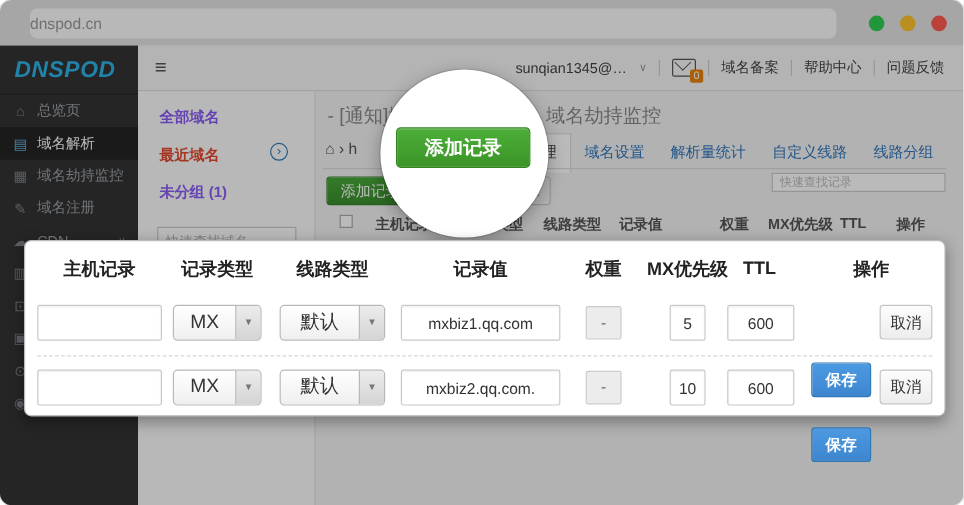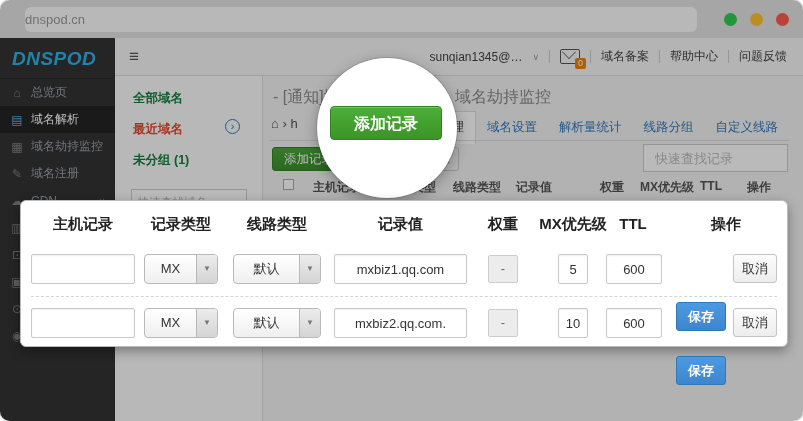--- a/index.html
+++ b/index.html
@@ -36,21 +36,21 @@
   .mail { position:relative; width:20px; height:15px; border:1.5px solid #555; border-radius:2px; }
   .mail:before { content:""; position:absolute; left:1px; top:0; width:13px; height:13px;
                  border-right:1.5px solid #555; border-bottom:1.5px solid #555;
                  transform:translateY(-5px) rotate(45deg) scale(.7); }
   .mail-badge { position:absolute; right:-7px; bottom:-6px; background:#e8840c; color:#fff;
                 font-size:9px; line-height:11px; padding:0 3px; border-radius:2px; }
 
   
   .dpanel { position:absolute; left:115px; top:76px; width:148px; height:345px; background:#fcfcfc;
             border-right:1px solid #ddd; }
-  .dp-item { position:relative; margin:14px 0 0 18px; font-size:12.5px; font-weight:bold; color:#15803d; }
+  .dp-item { position:relative; margin:14px 0 0 18px; font-size:12.5px; font-weight:bold; color:#8b5cf6; }
   .dp-item.red { color:#e4492f; }
   .dp-chev { position:absolute; right:22px; top:-2px; width:15px; height:15px; border:1px solid #2b7bb9;
              border-radius:50%; color:#2b7bb9; font-size:11px; line-height:13px; text-align:center; font-weight:normal; }
   .dp-search { margin:20px 0 0 16px; width:116px; height:25px; border:1px solid #ccc; background:#fff;
                font-size:11.5px; color:#666; padding:0 6px; }
   .dp-search::placeholder { color:#b5b5b5; }
 
   
   .content { position:absolute; left:263px; top:76px; width:540px; height:345px; background:#f4f4f4; }
   .notice { position:absolute; top:11px; font-size:16px; color:#8a8a8a; }
@@ -59,22 +59,22 @@
   .tabs { position:absolute; right:14px; top:35px; display:flex; align-items:flex-end; }
   .tab { font-size:12.5px; color:#3278bd; padding:7px 11px 8px; cursor:pointer; }
   .tab.active { background:#fff; border:1px solid #ddd; border-bottom:none; color:#444; }
   .tabline { position:absolute; left:6px; right:14px; top:64px; height:1px; background:#ddd; }
   .btn-green-sm { position:absolute; left:9px; top:71px; width:74px; height:24px; border-radius:3px;
                   background:linear-gradient(#49a83a,#3c8f2e); color:#fff; font-size:12.5px;
                   border:1px solid #358327; text-align:center; line-height:23px; }
   .btn-del { position:absolute; left:154px; top:71px; width:42px; height:24px; border-radius:3px;
              background:#f6f6f6; border:1px solid #ccc; color:#999; font-size:12.5px;
              text-align:center; line-height:22px; }
-  .rec-search { position:absolute; left:380px; top:68px; width:145px; height:28px; border:1px solid #ccc;
-                background:#fff; font-size:13px; padding:0 11px; color:#666; }
+  .rec-search { position:absolute; left:380px; top:68px; width:145px; height:16px; border:1px solid #ccc;
+                background:#fff; font-size:10px; padding:0 6px; color:#666; }
   .rec-search::placeholder { color:#bbb; }
   .thead { position:absolute; left:0; top:100px; width:540px; height:22px; font-size:12px;
            font-weight:bold; color:#555; }
   .thead span { position:absolute; top:3px; }
   .chk { position:absolute; left:20px; top:4px; width:11px; height:11px; border:1px solid #aaa; background:#fff; }
 
   
   .veil { position:absolute; inset:0; background:rgba(0,0,0,.27); z-index:40; }
 
   
@@ -89,21 +89,21 @@
   .dialog { position:absolute; left:20px; top:200px; width:768px; height:147px; background:#fff;
             border:1px solid #bbb; border-radius:6px; z-index:50; box-shadow:0 4px 12px rgba(0,0,0,.35); }
   .dlabel { position:absolute; top:14px; font-size:15px; font-weight:bold; color:#222; text-align:center; }
   .drow { position:absolute; left:0; width:768px; height:30px; }
   .drow1 { top:53px; } .drow2 { top:107px; }
   .dash { position:absolute; left:10px; right:10px; top:95px; border-top:1px dashed #d5d5d5; }
   .din { position:absolute; height:30px; border:1px solid #c9c9c9; border-radius:2px; background:#fff;
          font-size:13px; text-align:center; color:#333; box-shadow:inset 0 1px 2px rgba(0,0,0,.06); }
   .dd { position:absolute; height:30px; border:1px solid #b9b9b9; border-radius:4px;
         background:linear-gradient(#fff,#efefef); display:flex; overflow:hidden; cursor:pointer; }
-  .dd-label { flex:1; font-size:13px; color:#333; text-align:center; line-height:28px; }
+  .dd-label { flex:1; font-size:16px; color:#333; text-align:center; line-height:28px; }
   .dd-cap { width:21px; border-left:1px solid #b9b9b9; background:linear-gradient(#ececec,#d4d4d4);
             color:#777; font-size:8px; text-align:center; line-height:28px; }
   .wbox { position:absolute; height:28px; top:1px; background:#ececec; border:1px solid #ccc;
           border-radius:2px; color:#666; font-size:13px; text-align:center; line-height:26px; }
   .btn-save { position:absolute; width:50px; height:29px; border-radius:3px;
               background:linear-gradient(#4c9ae2,#3d86cf); border:1px solid #3079b5; color:#fff;
               font-size:13px; font-weight:bold; text-align:center; line-height:28px;margin-top:48px; }
   .btn-cancel { position:absolute; width:44px; height:29px; border-radius:3px;
                 background:linear-gradient(#fcfcfc,#ededed); border:1px solid #c4c4c4; color:#333;
                 font-size:13px; text-align:center; line-height:28px; }
@@ -201,22 +201,22 @@
 
   <div class="content">
     <span class="notice n-left">- [通知]域</span>
     <span class="notice n-right">域名劫持监控</span>
     <div class="crumb">⌂ › h</div>
 
     <div class="tabs">
       <div class="tab active">记录管理</div>
       <div class="tab">域名设置</div>
       <div class="tab">解析量统计</div>
+      <div class="tab">自定义线路</div>
       <div class="tab">线路分组</div>
-      <div class="tab">自定义线路</div>
     </div>
     <div class="tabline"></div>
 
     <div class="btn-green-sm">添加记录</div>
     <div class="btn-del">删除</div>
     <input class="rec-search" placeholder="快速查找记录" style="">
 
     <div class="thead">
       <span class="chk"></span>
       <span style="left:50px">主机记录</span>

